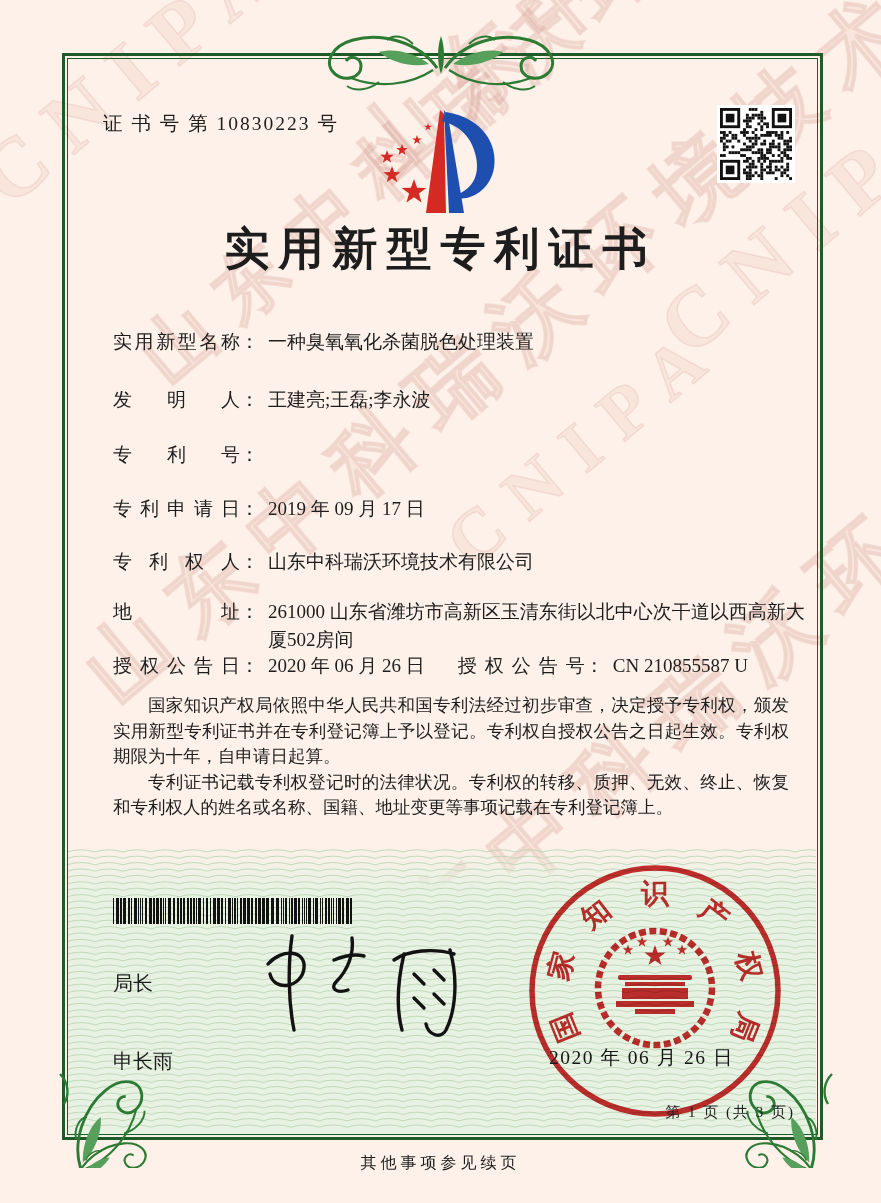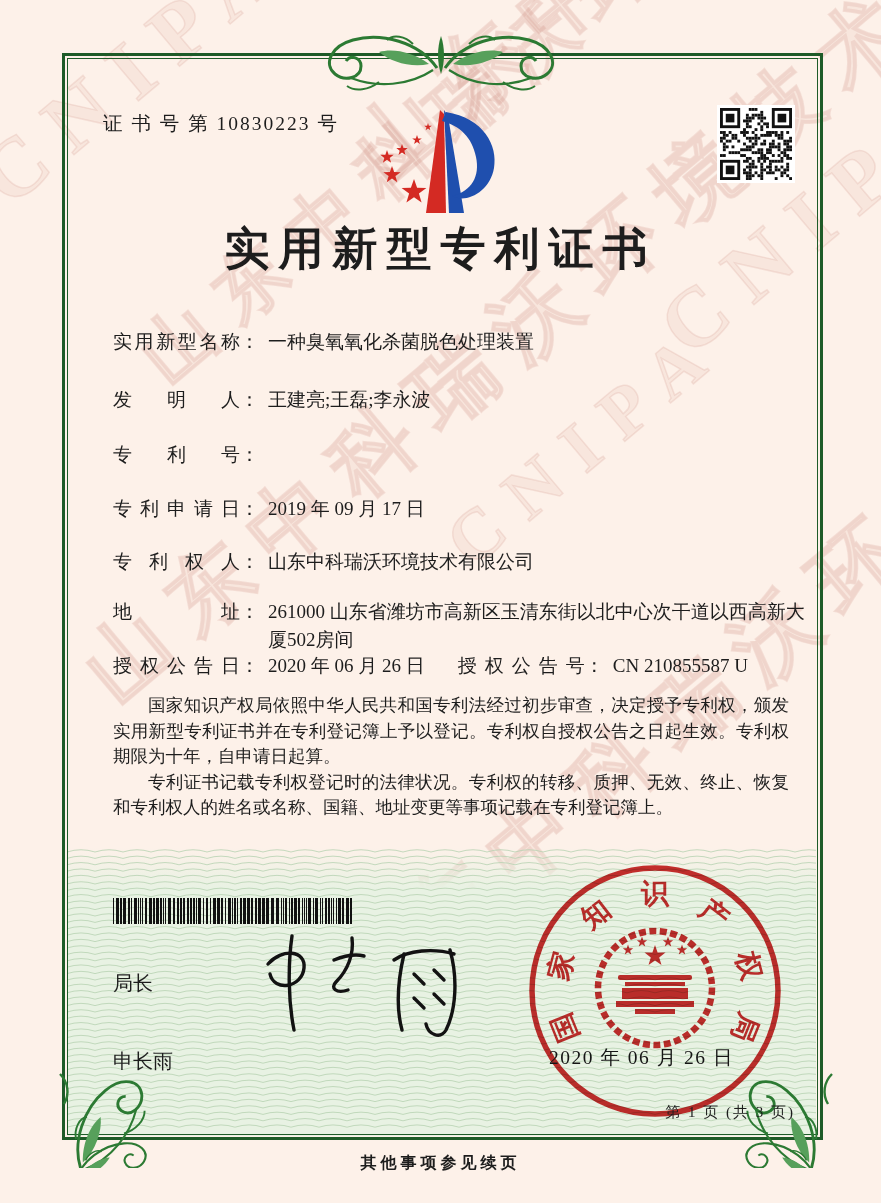--- a/index.html
+++ b/index.html
@@ -95,21 +95,21 @@
   .seal-date{
     position:absolute; left:549px; top:1044px; z-index:7;
     font-size:19.5px; letter-spacing:1.5px; color:#151515;
   }
   .page-footer{
     position:absolute; left:0; width:795px; top:1103px; z-index:7;
     text-align:right; font-size:15px; letter-spacing:2px;
   }
   .cont-note{
     position:absolute; left:0; width:881px; top:1153px; z-index:5;
-    text-align:center; font-size:16px; font-weight:700; letter-spacing:4px;
+    text-align:center; font-size:16px; font-weight:400; letter-spacing:4px;
   }
   .defs-hidden{position:absolute; width:0; height:0; overflow:hidden;}
 </style>
 </head>
 <body>
 
 <div class="page">
 
   <span class="wm wm1">CNIPA</span>
   <span class="wm wm2">山东中科瑞沃环境技术有限公司</span>

